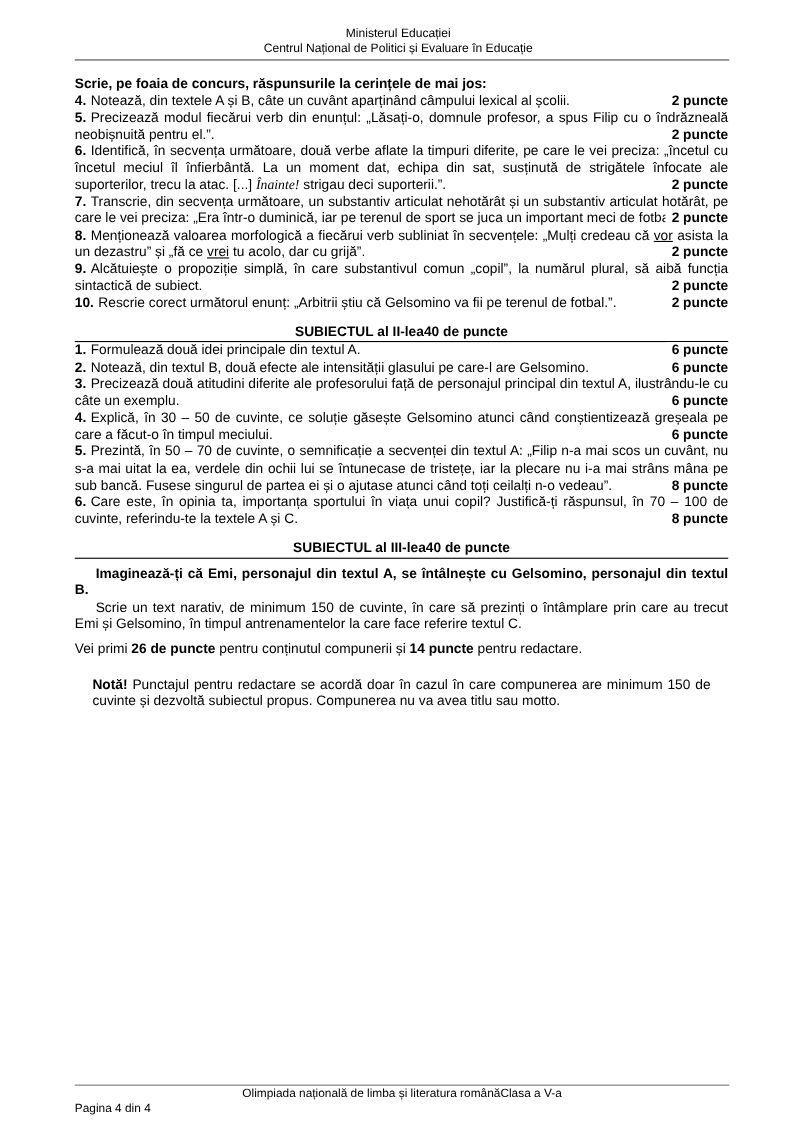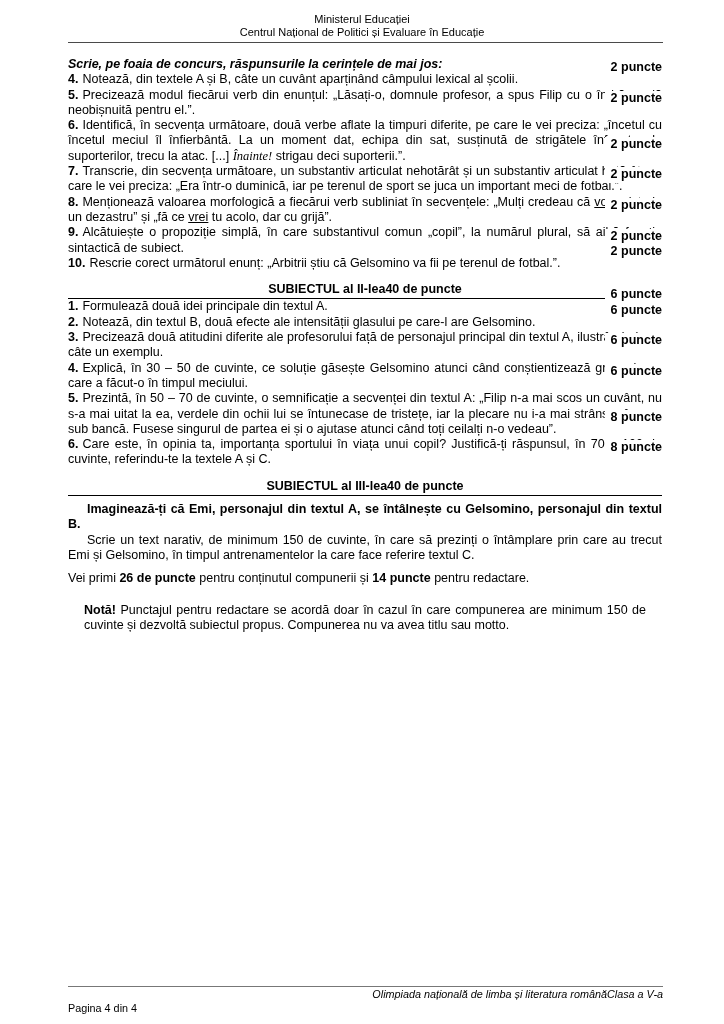--- a/index.html
+++ b/index.html
@@ -1,36 +1,36 @@
 <!DOCTYPE html>
 <html><head>
 <meta charset="utf-8">
 <style>
   html,body{margin:0;padding:0;background:#e8e8e8;}
   body{width:724px;height:1024px;font-family:"Liberation Sans",sans-serif;color:#000;}
   .page{position:relative;width:724px;height:1024px;background:#ffffff;overflow:hidden;}
-  .doc-header{padding-top:13px;text-align:center;font-size:11px;line-height:13px;color:#000;}
+  .doc-header{padding-top:25px;text-align:center;font-size:11px;line-height:13px;color:#000;}
   .header-rule{border-bottom:1.4px solid #4a4a4a;margin:3px 61px 0 68px;}
   .content{padding:14px 62px 0 68px;font-size:12.5px;line-height:15.3px;}
-  .intro{font-weight:bold;margin:0;font-style:italic;}
+  .intro{font-weight:bold;margin:0;}
   p.item{position:relative;text-align:justify;margin:0;}
   .num{font-weight:bold;margin-right:4px;}
-  .pts{position:absolute;right:0;bottom:12px;font-weight:bold;background:#fff;padding-left:6px;}
+  .pts{position:absolute;right:0;bottom:0;font-weight:bold;background:#fff;padding-left:6px;}
   .sec-title{display:flex;justify-content:center;font-weight:bold;
              border-bottom:1.6px solid #000;padding-bottom:1px;margin-top:11px;}
   .para-indent{text-indent:19px;text-align:justify;margin:0;}
   .bold-task{font-weight:bold;margin-top:6px;}
   .scoring{margin-top:8px;}
   .nota{text-align:justify;margin:16px;}
   .b{font-weight:bold;}
   .i{font-style:italic;font-family:Liberation Serif, serif;}
   .u{text-decoration:underline;}
   .doc-footer{position:absolute;left:68px;right:61px;bottom:9px;font-size:10.8px;line-height:13.5px;}
   .footer-rule{border-top:1.2px solid #777;margin-bottom:1px;}
-  .footer-row{display:flex;justify-content:flex-end;font-style:italic;}
+  .footer-row{display:flex;justify-content:center;}
   .footer-center{text-align:left;}
 </style>
 </head>
 <body>
 
 <div class="page">
 
   <div class="doc-header">
     <div>Ministerul Educației</div>
     <div>Centrul Național de Politici și Evaluare în Educație</div>

